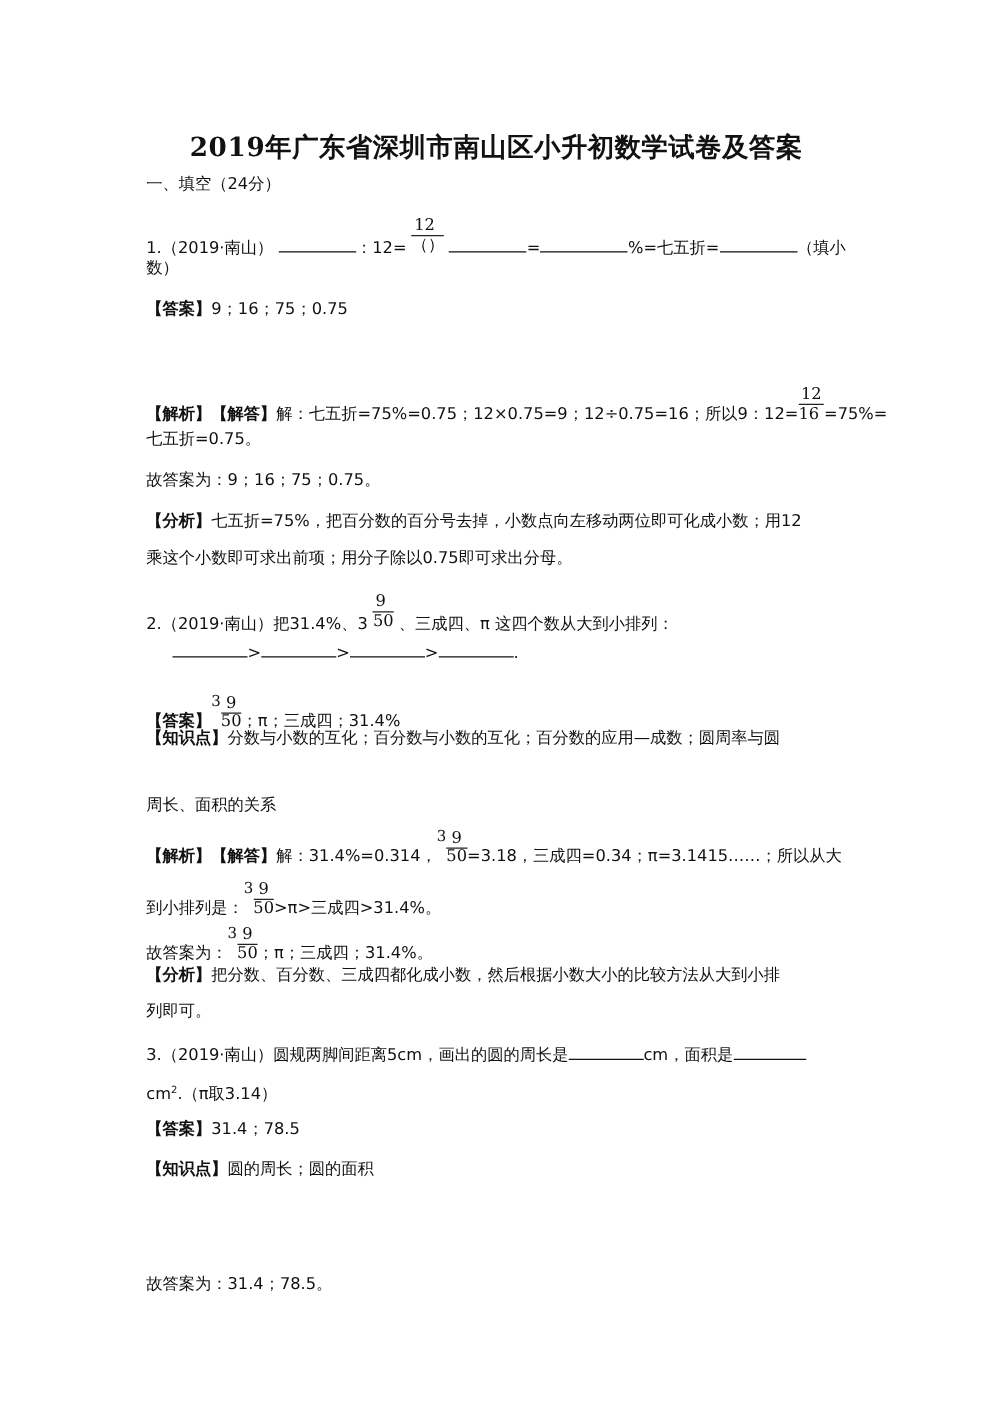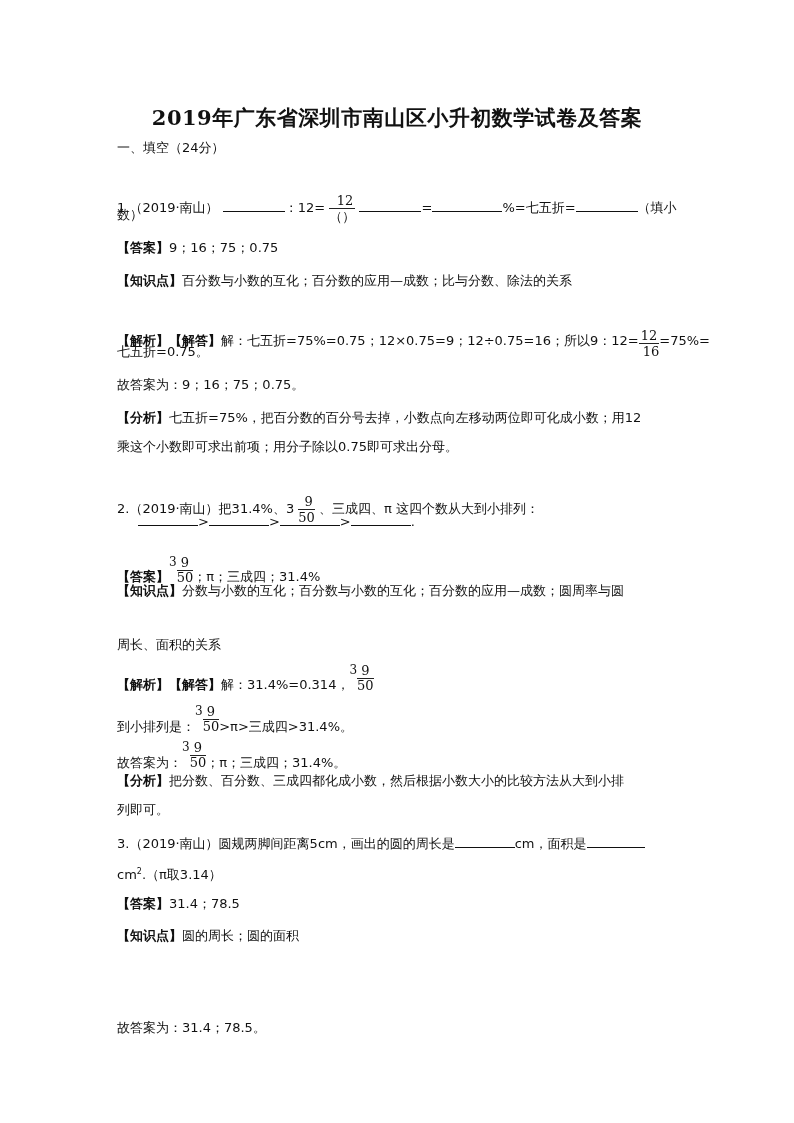--- a/index.html
+++ b/index.html
@@ -5,22 +5,22 @@
   html, body { margin: 0; padding: 0; background: #ffffff; }
   body { width: 794px; height: 1123px; position: relative; overflow: hidden;
          font-family: "DejaVu Sans", "Liberation Sans", sans-serif; color: #111; }
   .page { position: absolute; left: 0; top: 0; width: 794px; height: 942px; }
   .title { position: absolute; top: 104px; left: 0; width: 794px; text-align: center;
            font-family: "DejaVu Serif", "Liberation Serif", serif; font-weight: bold;
            font-size: 21px; letter-spacing: 0.5px; }
   .line { position: absolute; left: 117px; font-size: 13px; white-space: nowrap; line-height: 16px; }
   .tag { font-weight: bold; font-family: Liberation Mono, monospace; }
   .blank { display: inline-block; border-bottom: 1px solid #111; height: 13px; vertical-align: baseline; }
-  .frac { display: inline-block; vertical-align: middle; text-align: right; position: relative;
-          font-family: "DejaVu Serif", "Liberation Serif", serif; margin-top: 20px; }
+  .frac { display: inline-block; vertical-align: middle; text-align: left; position: relative;
+          font-family: "DejaVu Serif", "Liberation Serif", serif; }
   .frac .num { display: block; border-bottom: 1px solid #222; padding: 0 2px; line-height: 15px; }
   .frac .den { display: block; line-height: 15px; }
   .mixed { display: inline-block; position: relative; vertical-align: bottom; }
   .mixed .whole { font-family: "DejaVu Serif", serif; font-size: 12px; position: relative; top: -16px; }
   .mixed .fr { display: inline-block; text-align: center; font-family: "DejaVu Serif", serif; font-size: 13px; }
   .mixed .fr .n { display: block; border-bottom: 1px solid #222; line-height: 14px; }
   .mixed .fr .d { display: block; line-height: 14px; }
   sup { font-size: 8px; }
 </style>
 </head>
@@ -31,39 +31,38 @@
   <div class="line" style="top:140px">一、填空（24分）</div>
 
   <div class="line" style="top:183px">
     <span>1.（2019·南山）</span>
     <span class="blank" style="width:62px"></span><span>：12=</span>
     <span class="frac" style="position:relative;top:-10px"><span class="num">12</span><span class="den">（）</span></span>
     <span class="blank" style="width:62px"></span><span>=</span><span class="blank" style="width:70px"></span><span>%=七五折=</span><span class="blank" style="width:62px"></span><span>（填小</span>
   </div>
   <div class="line" style="top:207px">数）</div>
   <div class="line" style="top:240px"><span class="tag">【答案】</span><span>9；16；75；0.75</span></div>
-  <div class="line" style="top:273px"><span class="tag">【知识点】</span><span>百分数与小数的互化；百分数的应用—成数；比与分数、除法的关系</span></div>
   <div class="line" style="top:316px"><span class="tag">【解析】【解答】</span><span>解：七五折=75%=0.75；12×0.75=9；12÷0.75=16；所以9：12=</span><span class="frac" style="position:relative;top:-8px"><span class="num">12</span><span class="den">16</span></span><span>=75%=</span></div>
   <div class="line" style="top:344px">七五折=0.75。</div>
   <div class="line" style="top:377px">故答案为：9；16；75；0.75。</div>
   <div class="line" style="top:410px"><span class="tag">【分析】</span><span>七五折=75%，把百分数的百分号去掉，小数点向左移动两位即可化成小数；用12</span></div>
   <div class="line" style="top:439px">乘这个小数即可求出前项；用分子除以0.75即可求出分母。</div>
 
   <div class="line" style="top:484px">
     <span>2.（2019·南山）把31.4%、3</span>
     <span class="frac" style="position:relative;top:-10px"><span class="num">9</span><span class="den">50</span></span>
     <span>、三成四、π 这四个数从大到小排列：</span>
   </div>
   <div class="line" style="top:512px;left:138px">
     <span class="blank" style="width:60px"></span><span>&gt;</span><span class="blank" style="width:60px"></span><span>&gt;</span><span class="blank" style="width:60px"></span><span>&gt;</span><span class="blank" style="width:60px"></span><span>.</span>
   </div>
   <div class="line" style="top:556px"><span class="tag">【答案】</span><span class="mixed"><span class="whole">3</span><span class="fr"><span class="n">9</span><span class="d">50</span></span></span><span>；π；三成四；31.4%</span></div>
   <div class="line" style="top:583px"><span class="tag">【知识点】</span><span>分数与小数的互化；百分数与小数的互化；百分数的应用—成数；圆周率与圆</span></div>
   <div class="line" style="top:637px">周长、面积的关系</div>
-  <div class="line" style="top:664px"><span class="tag">【解析】【解答】</span><span>解：31.4%=0.314，</span><span class="mixed"><span class="whole">3</span><span class="fr"><span class="n">9</span><span class="d">50</span></span></span></div>
+  <div class="line" style="top:664px"><span class="tag">【解析】【解答】</span><span>解：31.4%=0.314，</span><span class="mixed"><span class="whole">3</span><span class="fr"><span class="n">9</span><span class="d">50</span></span></span><span>=3.18，三成四=0.34；π=3.1415……；所以从大</span></div>
   <div class="line" style="top:705px"><span>到小排列是：</span><span class="mixed"><span class="whole">3</span><span class="fr"><span class="n">9</span><span class="d">50</span></span></span><span>&gt;π&gt;三成四&gt;31.4%。</span></div>
   <div class="line" style="top:741px"><span>故答案为：</span><span class="mixed"><span class="whole">3</span><span class="fr"><span class="n">9</span><span class="d">50</span></span></span><span>；π；三成四；31.4%。</span></div>
   <div class="line" style="top:773px"><span class="tag">【分析】</span><span>把分数、百分数、三成四都化成小数，然后根据小数大小的比较方法从大到小排</span></div>
   <div class="line" style="top:802px">列即可。</div>
 
   <div class="line" style="top:834px">
     <span>3.（2019·南山）圆规两脚间距离5cm，画出的圆的周长是</span><span class="blank" style="width:60px"></span><span>cm，面积是</span><span class="blank" style="width:58px"></span>
   </div>
   <div class="line" style="top:864px"><span>cm</span><sup>2</sup><span>.（π取3.14）</span></div>
   <div class="line" style="top:896px"><span class="tag">【答案】</span><span>31.4；78.5</span></div>

